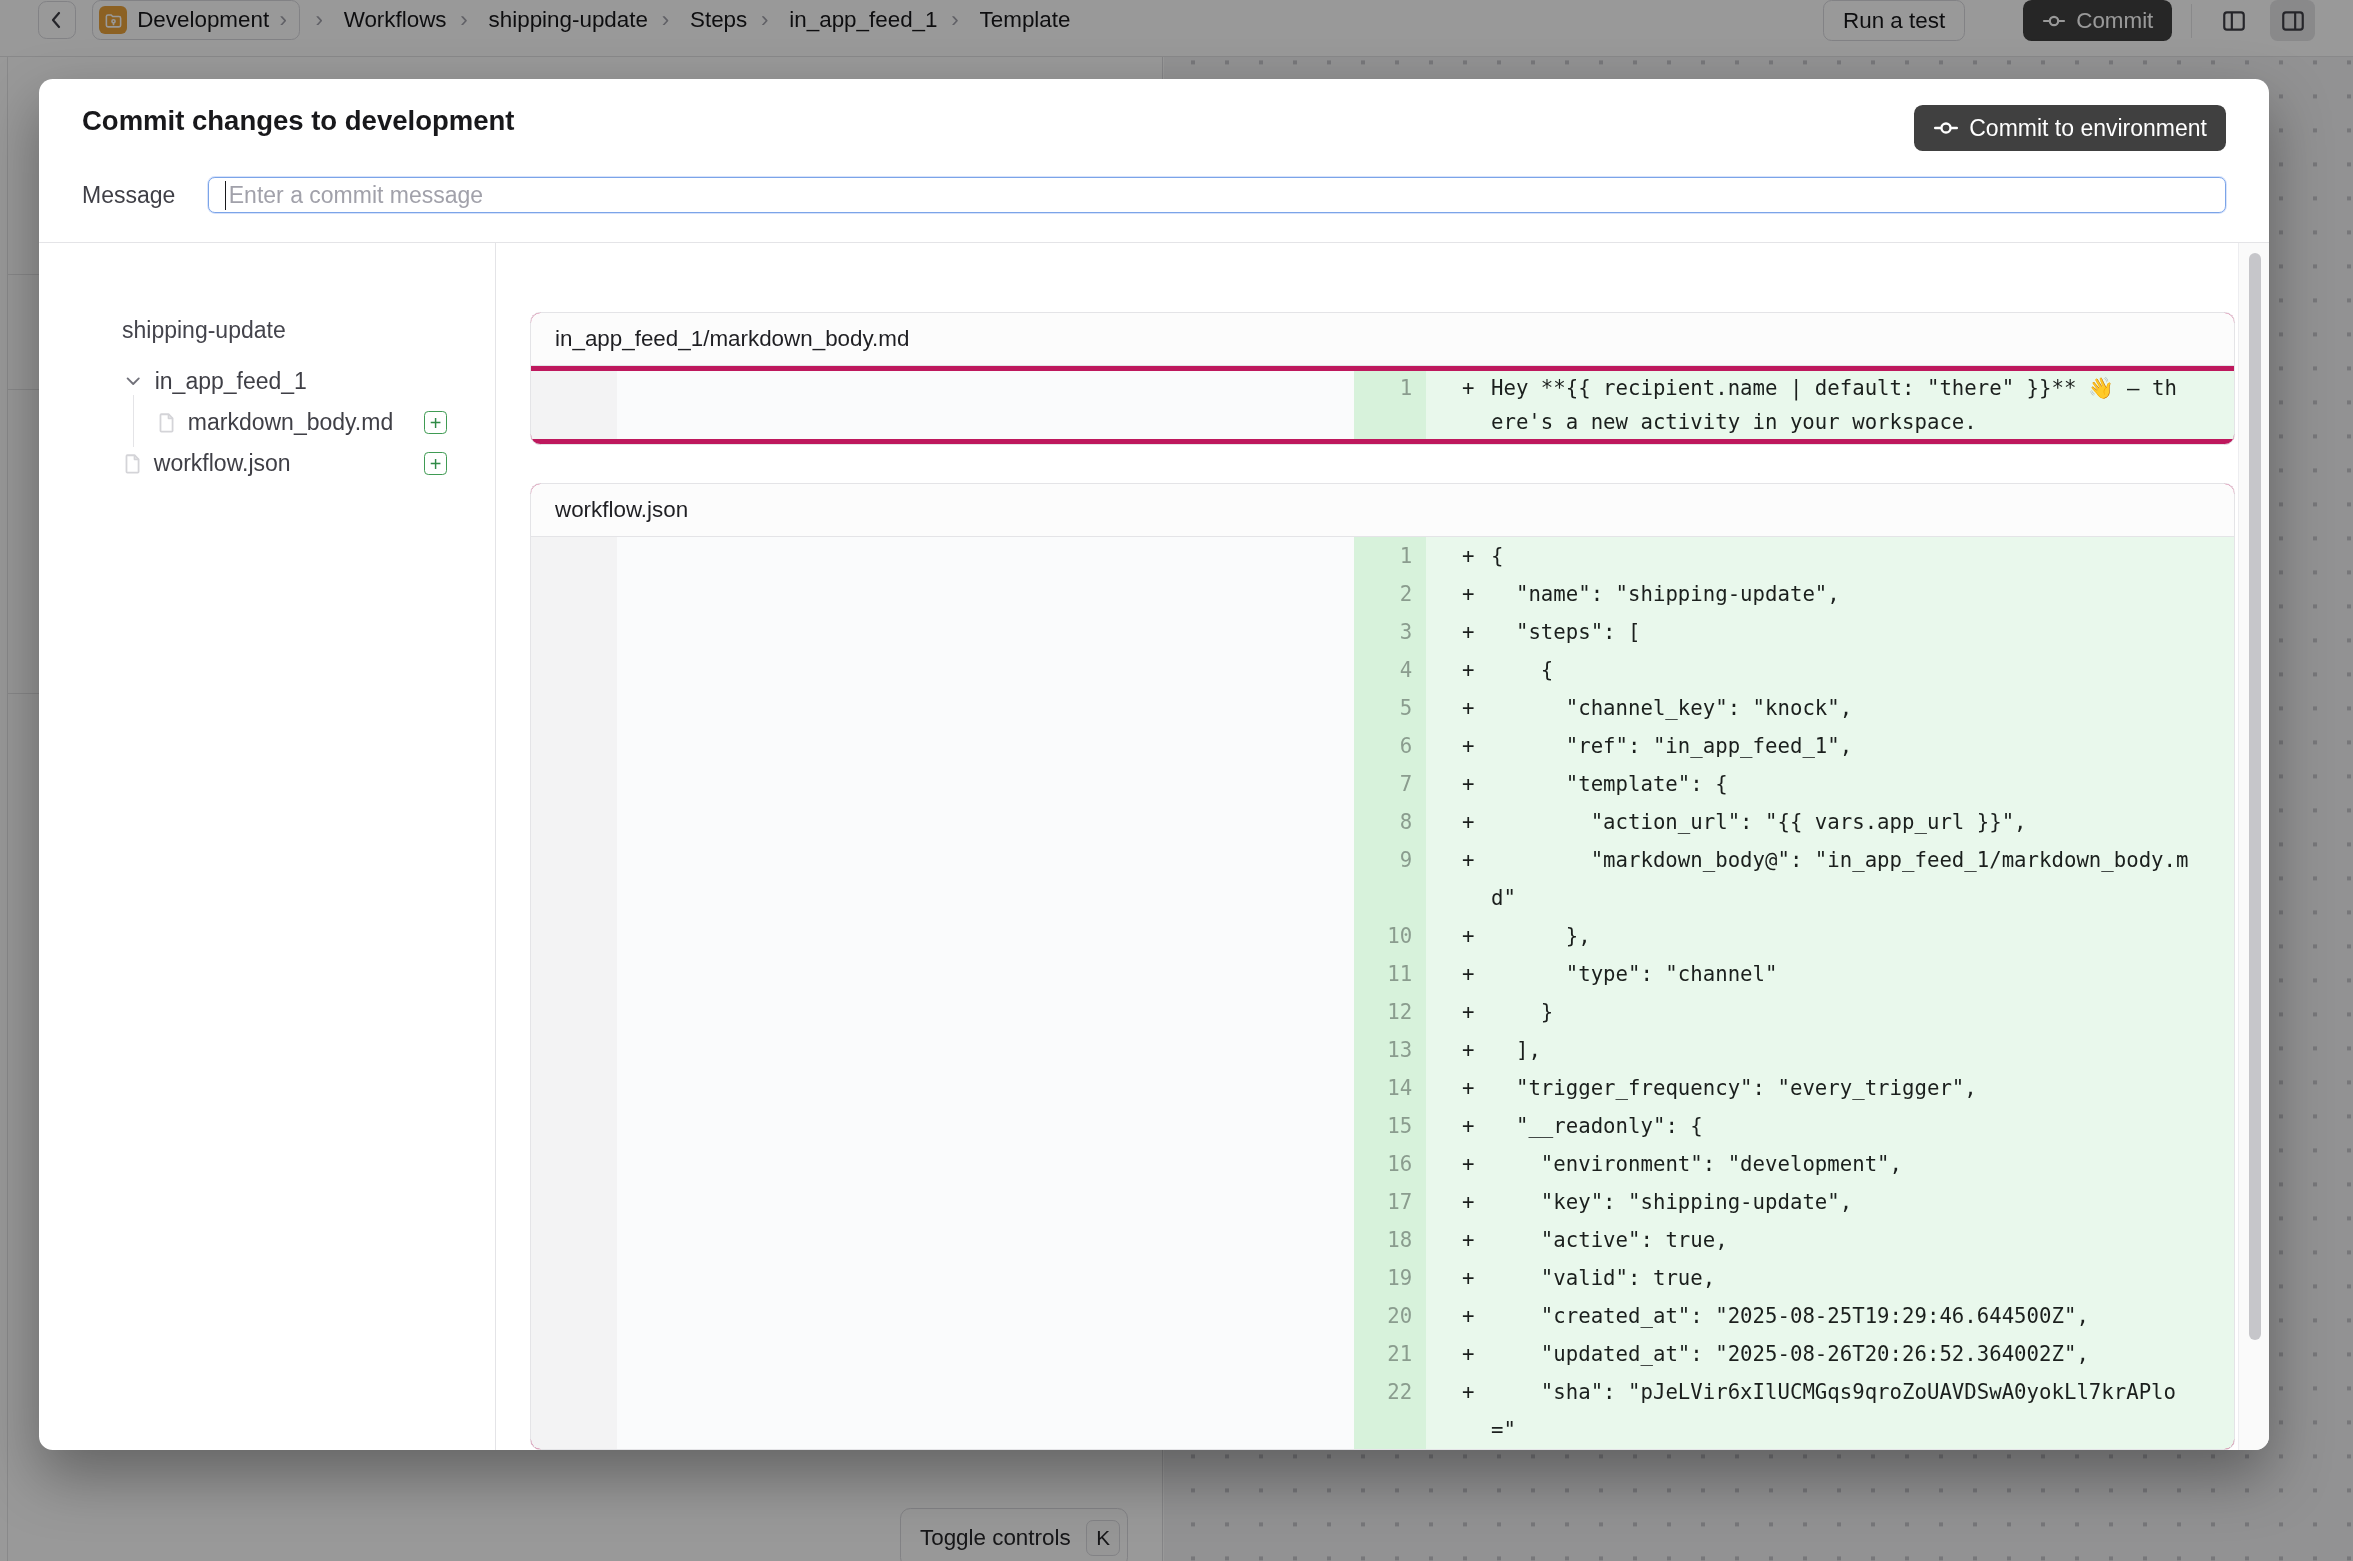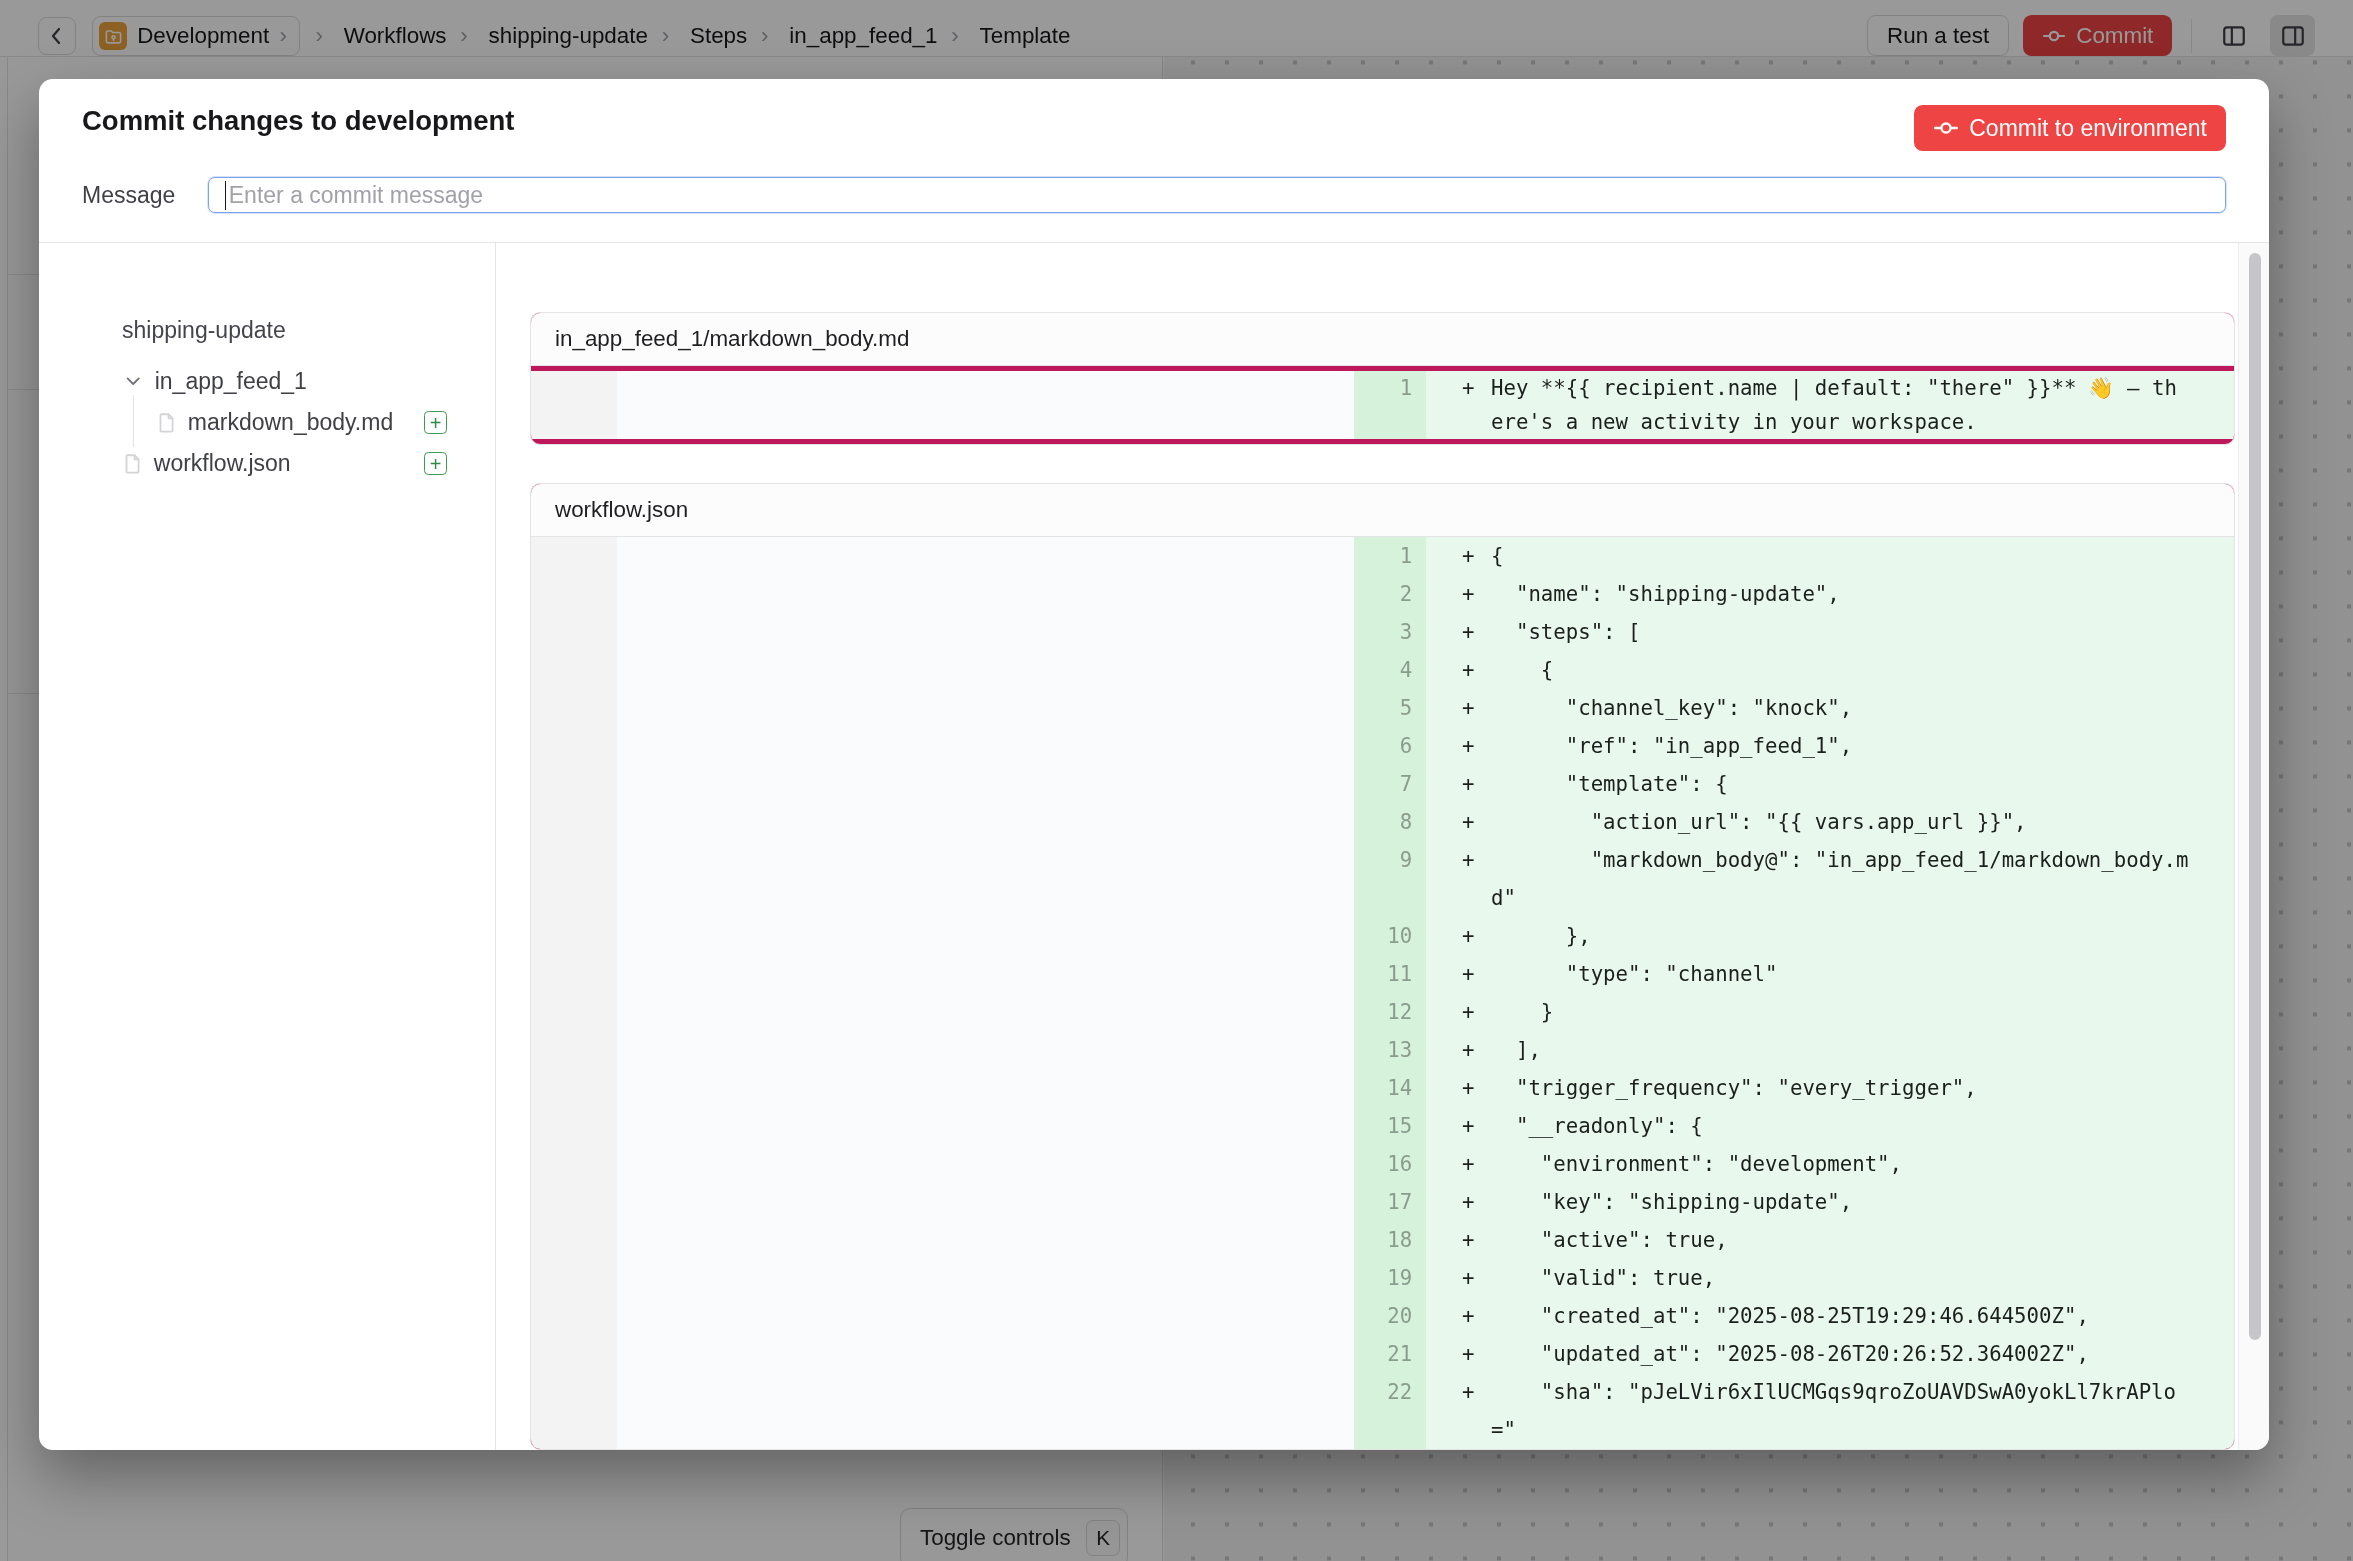--- a/index.html
+++ b/index.html
@@ -2,36 +2,36 @@
 <html style="font-size:13.8px"><head>
 <meta charset="utf-8">
 <style>
   * { margin:0; padding:0; box-sizing:border-box; }
   html,body { width:2354px; height:1562px; overflow:hidden; background:#fff;
     font-family:"Liberation Sans", sans-serif; color:#18181b; }
 
   
   .bg-app { position:absolute; inset:0; z-index:0; background:#ffffff; }
   .topbar { position:absolute; top:0; left:0; right:0; height:57px; background:#ffffff;
-    border-bottom:0.9px solid #e4e4e7; display:flex; align-items:flex-end; padding:0 38px 0 38px; }
+    border-bottom:0.9px solid #e4e4e7; display:flex; align-items:flex-start; padding:0 38px 0 38px; }
   .tb-left { display:flex; align-items:center; gap:15.5px; flex:1; }
   .icon-btn { width:38px; height:38px; border:0.9px solid #d9d9de; border-radius:8.6px; background:#fff;
     display:flex; align-items:center; justify-content:center; }
   .env-badge { height:40px; border:0.9px solid #d9d9de; border-radius:8.6px; background:#fff;
     display:flex; align-items:center; gap:10.3px; padding:0 12px 0 6.9px; font-size:22.4px; font-weight:500; }
   .env-icon { width:27.5px; height:27.5px; border-radius:6px; background:#e9a23b; display:flex;
     align-items:center; justify-content:center; }
   .crumbs { display:flex; align-items:center; gap:13.8px; font-size:22.4px; }
   .crumb { color:#18181b; cursor:pointer;margin-left:7px; }
   .crumb-sep { color:#a1a1aa; font-size:22.4px; }
   .tb-right { display:flex; align-items:center; gap:13.8px; }
   .btn { height:41px; border-radius:8.6px; font-size:22.4px; display:flex; align-items:center;
     gap:10.3px; padding:5px 19px; cursor:pointer; border:0.9px solid transparent; }
   .btn.ghost { background:#fff; border-color:#d9d9de; color:#18181b; }
-  .btn.primary { background:#ef4444; color:#fff; border:none; }
+  .btn.primary { background:#404040; color:#fff; border:none;margin-left:44px; }
   .tb-divider { width:0.9px; height:34px; background:#e4e4e7; margin:0 5.2px; }
   .panel-toggle { width:45px; height:41px; border-radius:7.7px; display:flex; align-items:center;
     justify-content:center; background:transparent; }
   .panel-toggle.active { background:#e4e4e7; }
 
   .bg-left-rail { position:absolute; top:57px; bottom:0; left:6.9px; width:0;
     border-left:0.9px solid #e4e4e7; }
   .bg-hline { position:absolute; left:6.9px; width:1155px; height:0; border-top:0.9px solid #e4e4e7; }
   .bg-vdivider { position:absolute; top:57px; bottom:0; left:1162px; width:0; border-left:0.9px solid #dcdce0; }
   .canvas { position:absolute; top:57px; bottom:0; left:1164px; right:0; background:#f4f4f5;

